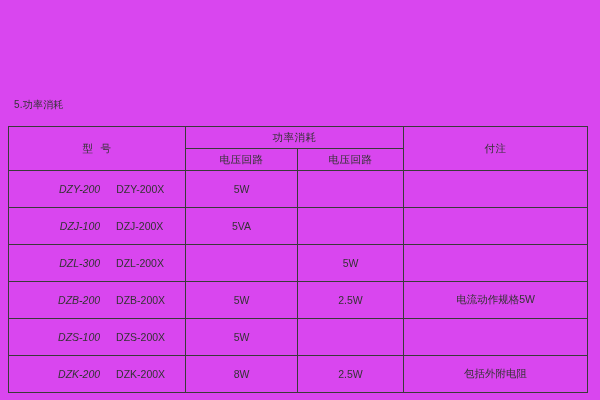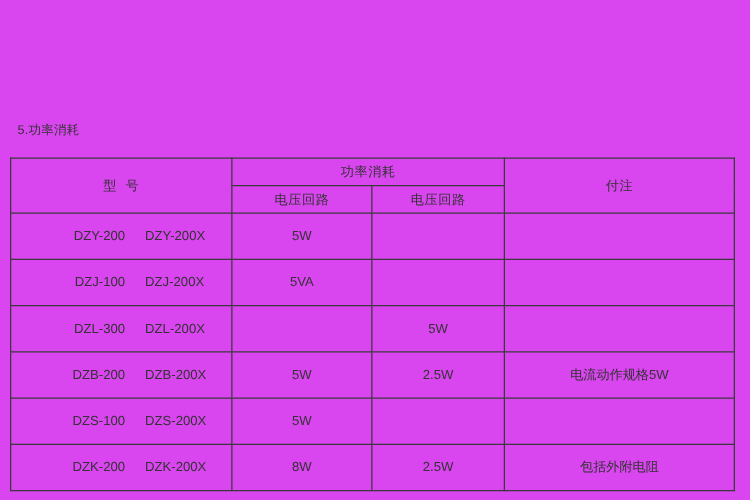--- a/index.html
+++ b/index.html
@@ -44,21 +44,21 @@
     font-size: 10.5px;
     color: #333333;
     padding: 0;
     white-space: pre;
     overflow: hidden;
   }
   col.c-model   { width: 177px; }
   col.c-voltage { width: 112px; }
   col.c-current { width: 106px; }
   col.c-note    { width: 184px; }
-  td.model-cell span:first-child { margin-right: 16px; }
+  td.model-cell span:first-child { margin-right: 16px; font-style: italic; }
   td.header-cell { letter-spacing: 0.5px; }
 </style>
 </head>
 <body>
 
 <div class="page">
 
   <div class="section-heading">5.功率消耗</div>
 
   <table class="spec">

